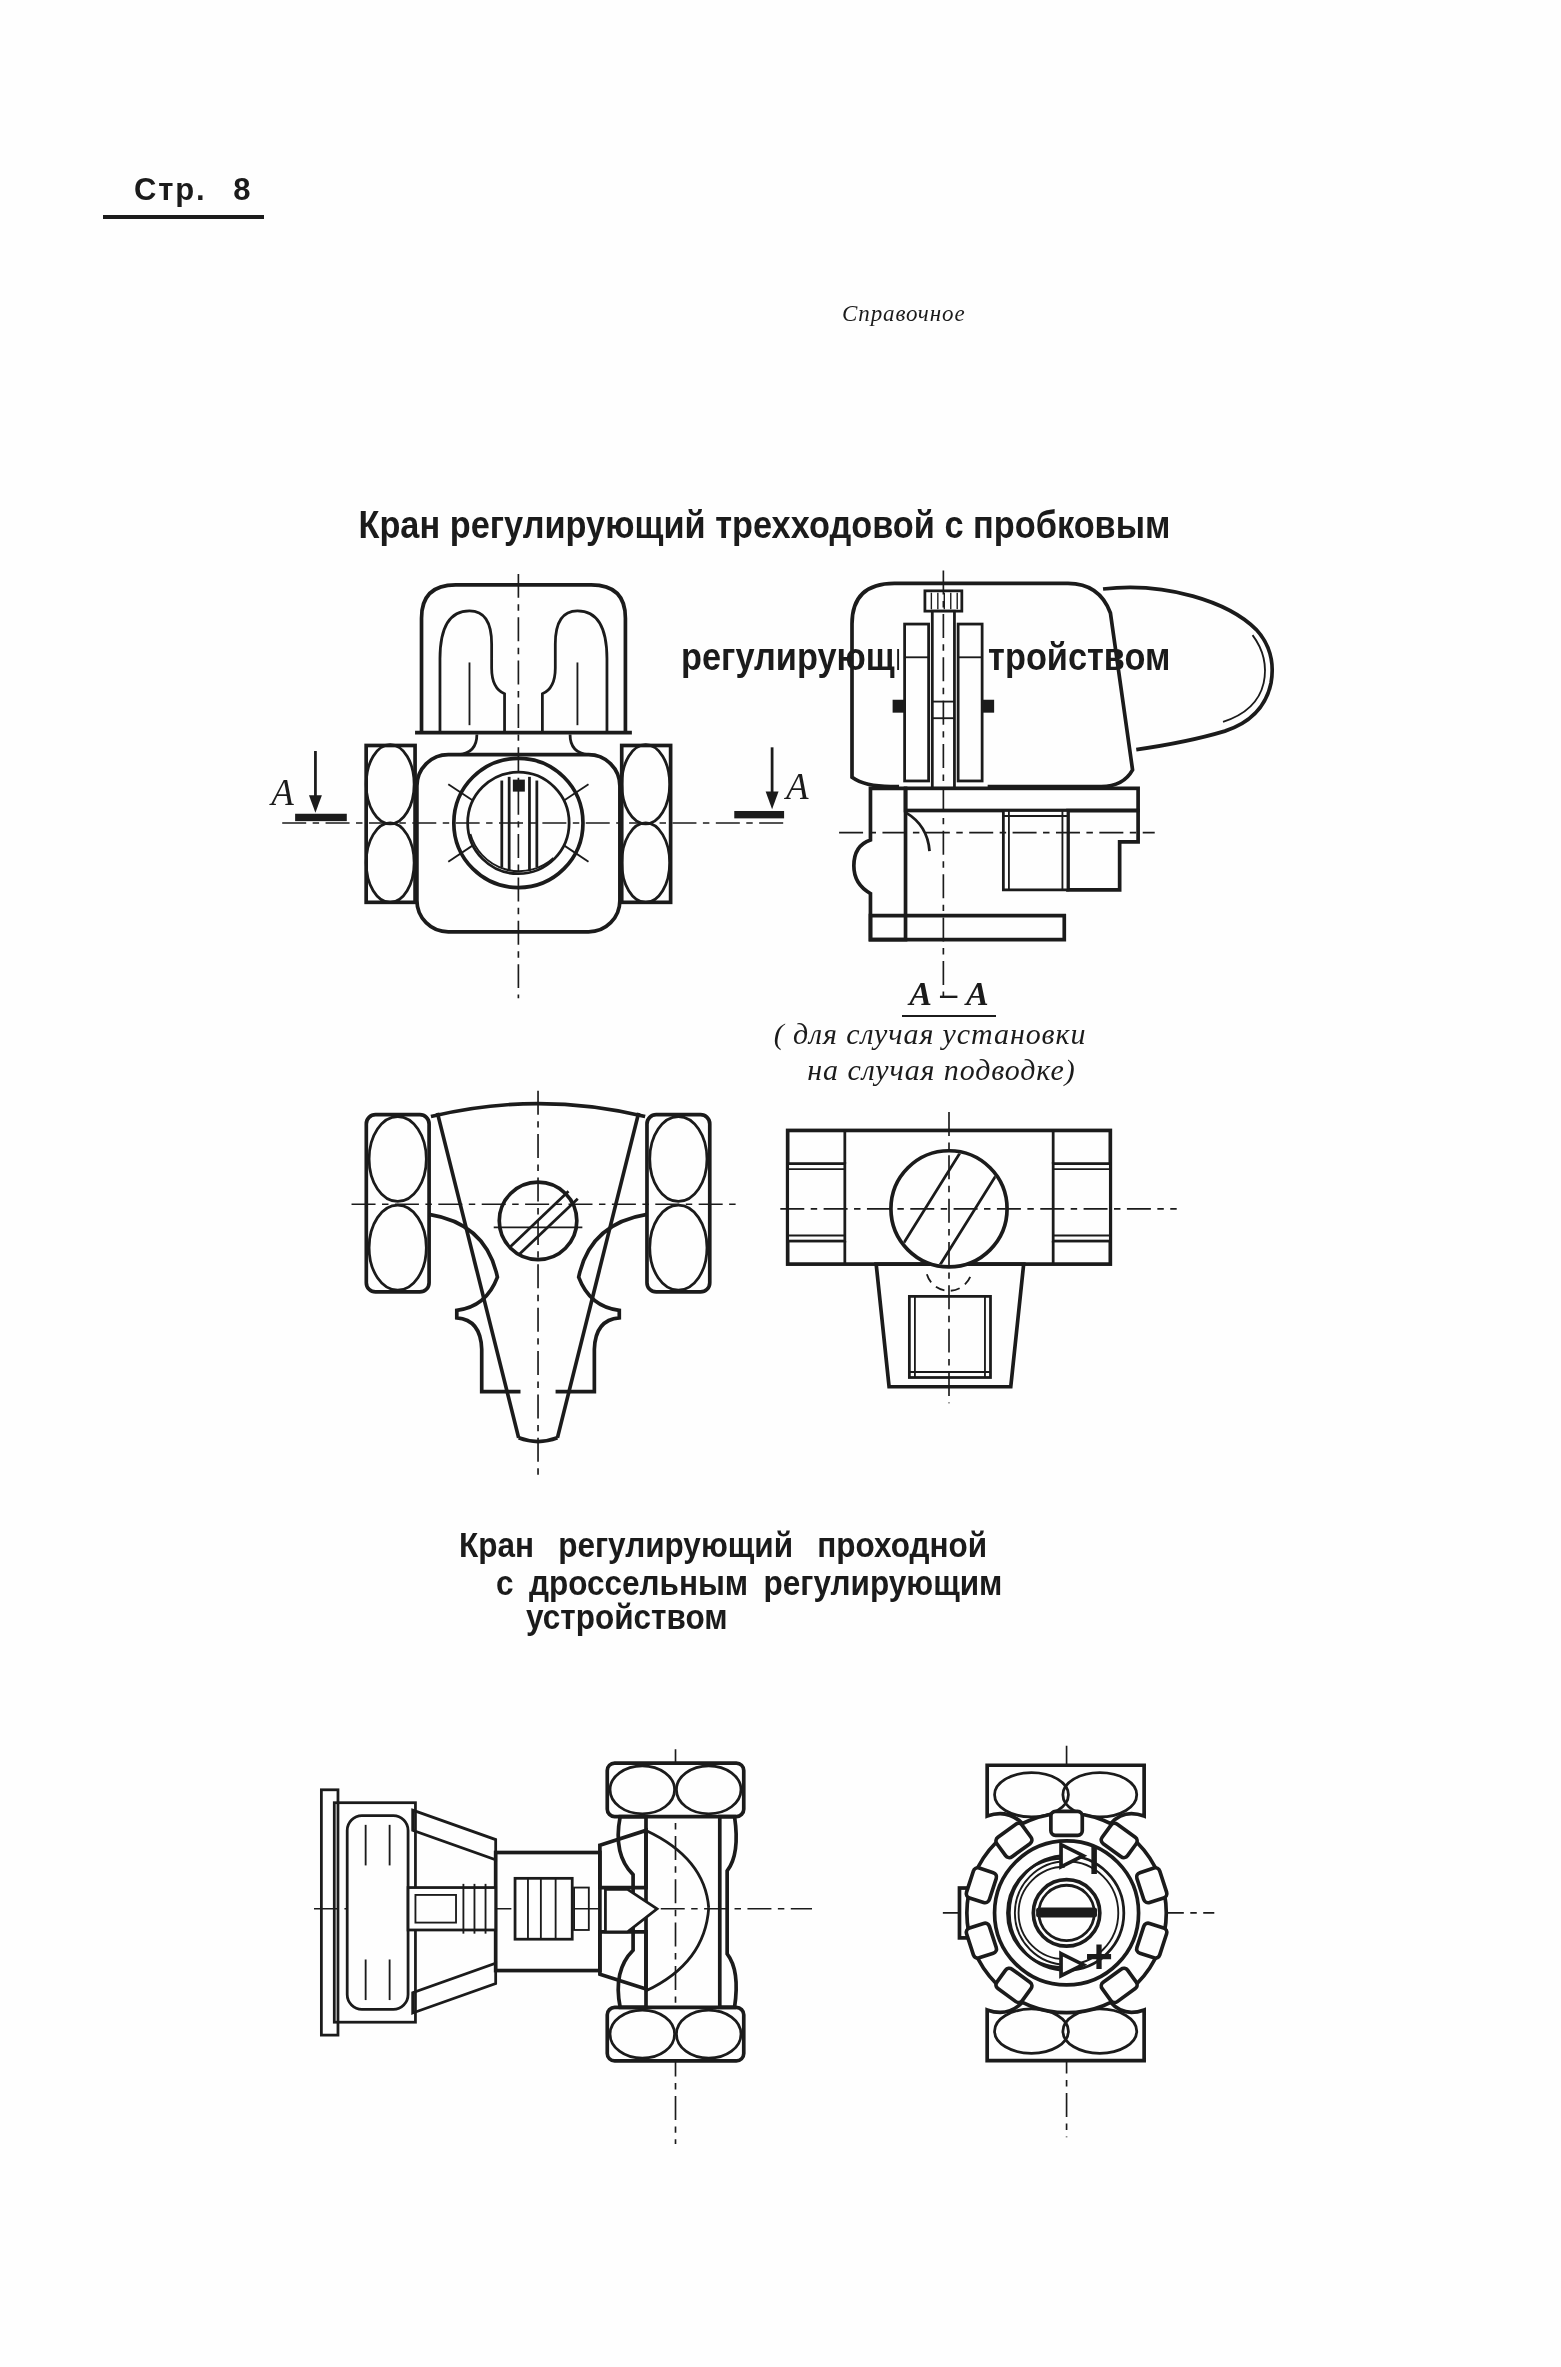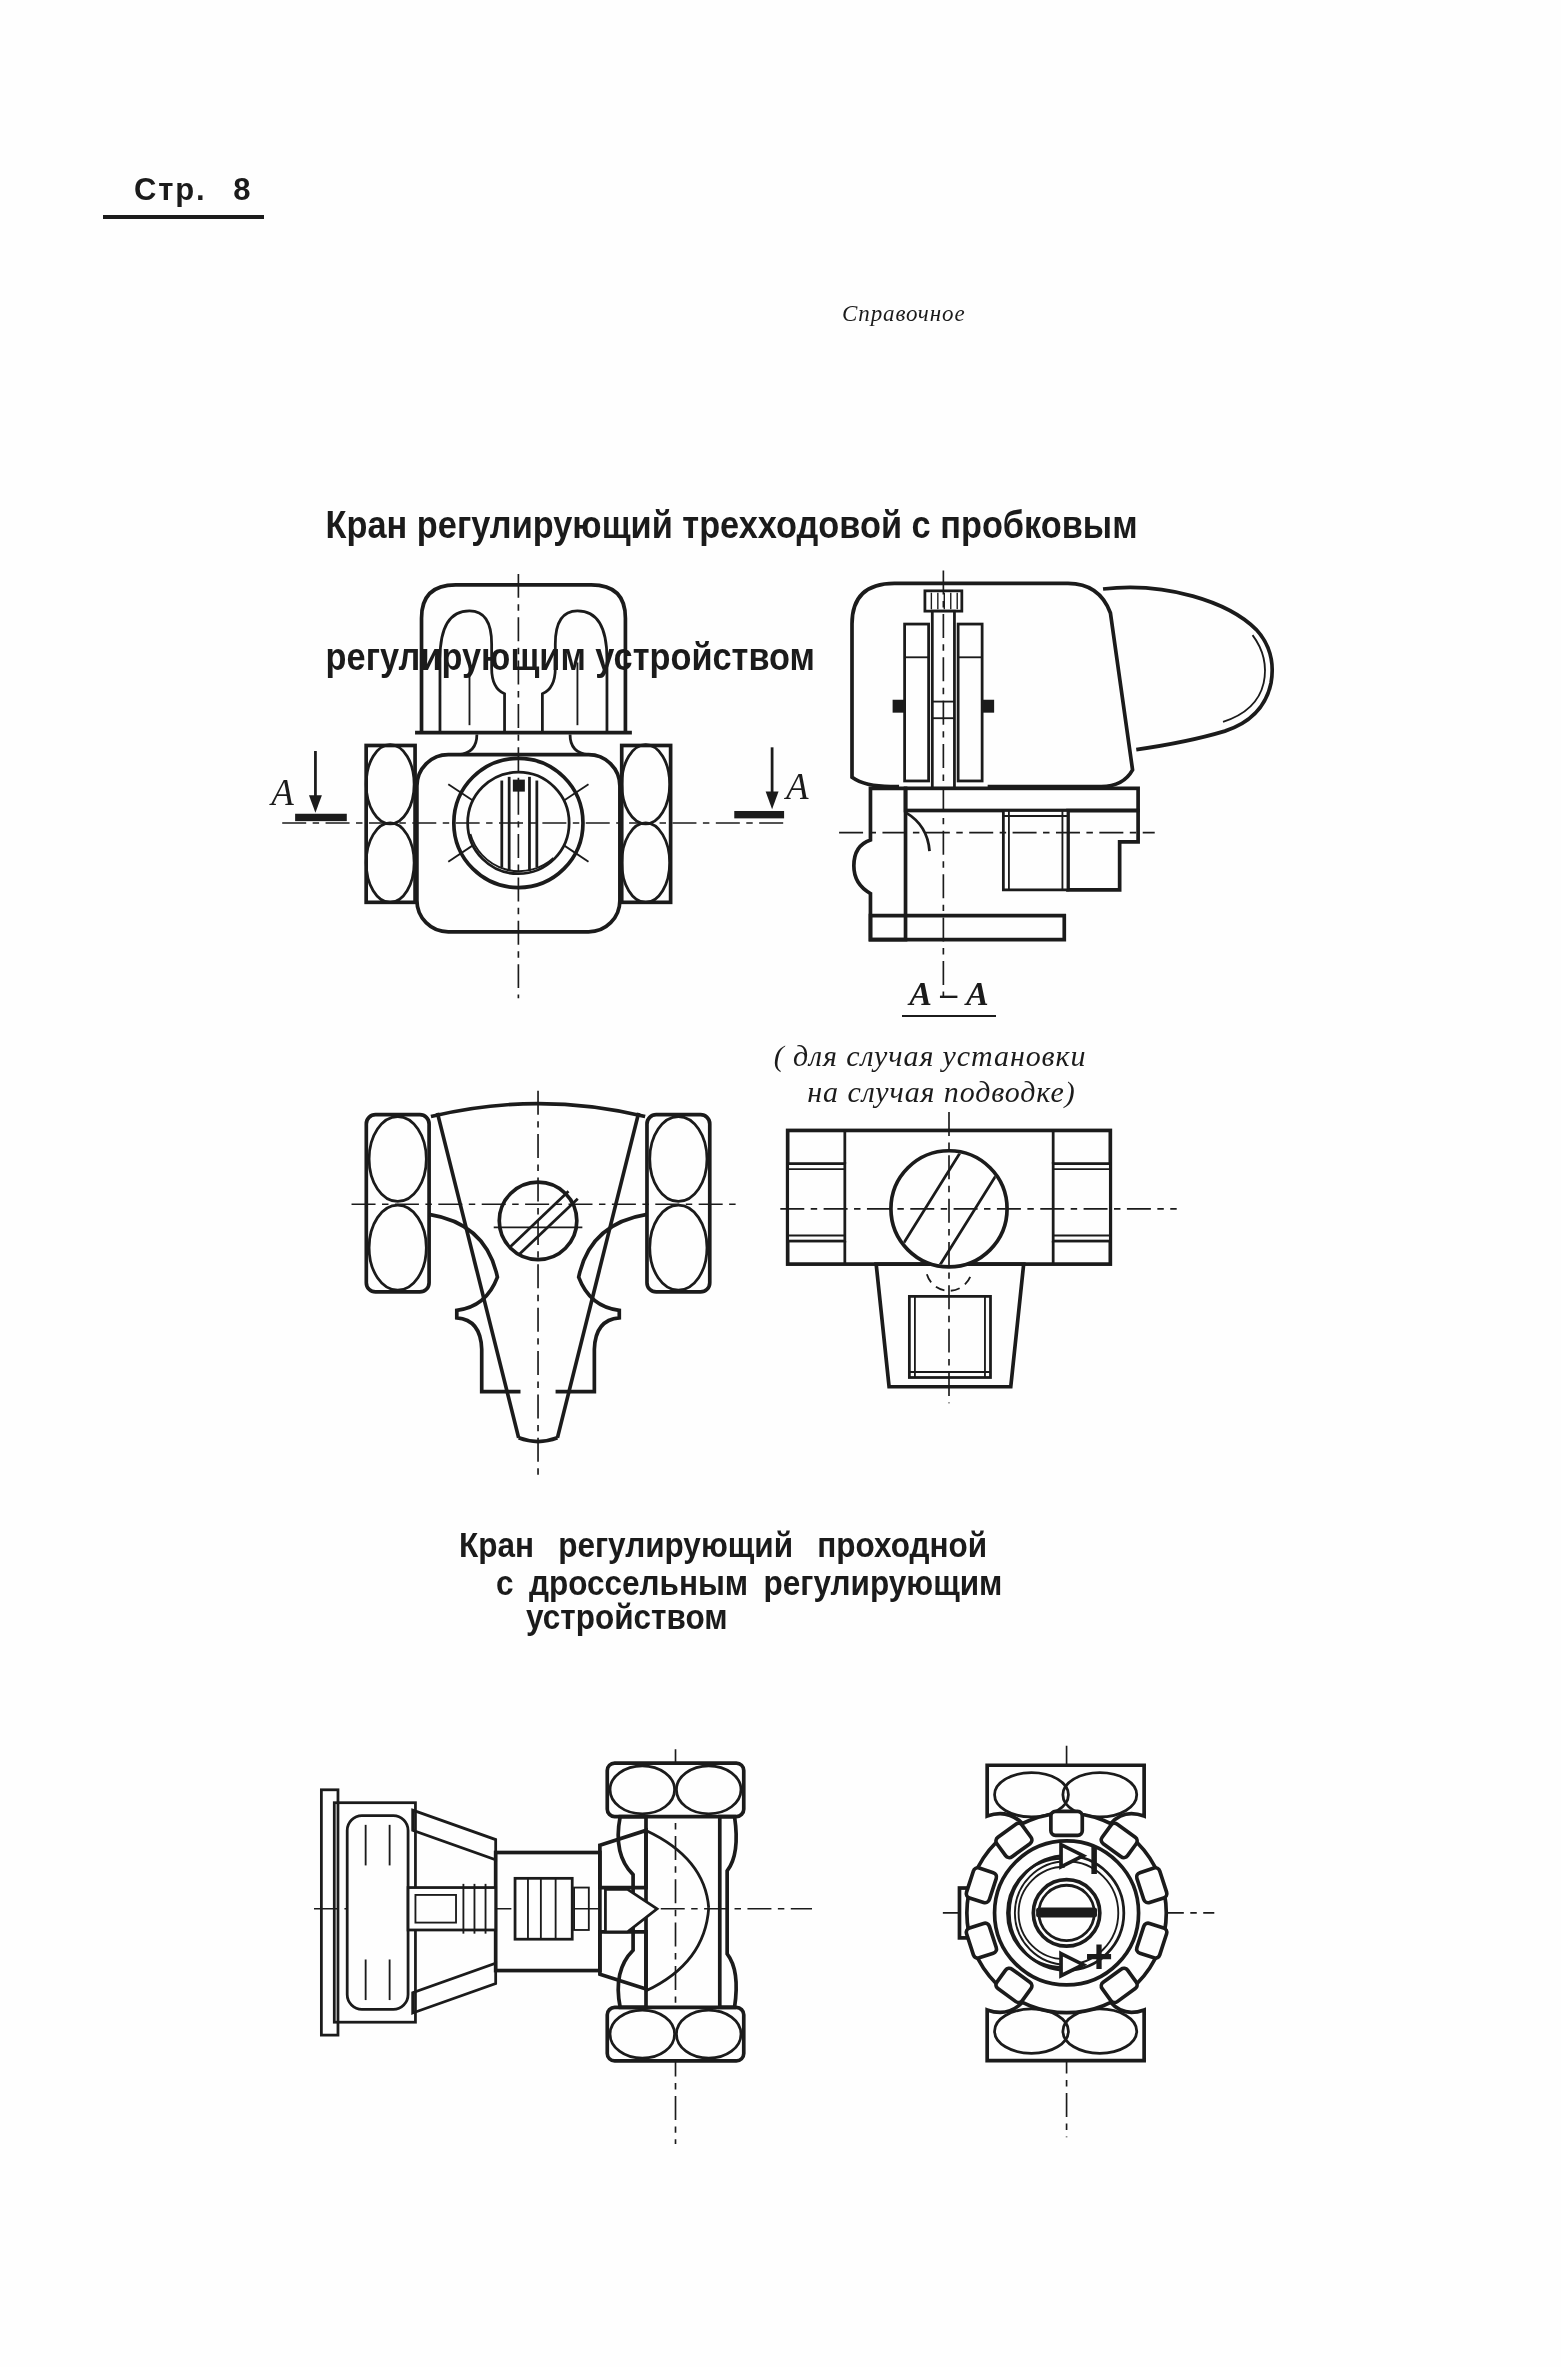--- a/index.html
+++ b/index.html
@@ -21,37 +21,37 @@
     white-space:pre;
   }
   .pageno-rule{background:var(--ink);height:3.7px;}
   .appx{
     font-family:"Liberation Serif",serif;font-style:italic;
     font-size:34px;letter-spacing:0.9px;white-space:pre;
   }
   .appx2{font-size:23px;}
   .fig-title{
     font-weight:700;font-size:39px;line-height:44px;
-    text-align:left;white-space:pre;
+    text-align:right;white-space:pre;
   }
   .fig-title .tl{display:block;transform:scaleX(.88);transform-origin:center;}
   .h2line{
     font-weight:700;font-size:35px;white-space:pre;
     transform:scaleX(.9);transform-origin:left;
   }
   .aa-wrap{text-align:center;}
   .aa{
     display:inline-block;
     font-family:"Liberation Serif",serif;font-style:italic;font-weight:600;
     font-size:34px;border-bottom:2.8px solid var(--ink);
     padding:0 7.4px 1.8px 7.4px;white-space:pre;
   }
   .note{
     font-family:"Liberation Serif",serif;font-style:italic;
-    font-size:30px;text-align:center;white-space:pre;letter-spacing:0.9px;margin-top:22px;
+    font-size:30px;text-align:center;white-space:pre;letter-spacing:0.9px;
   }
   
   svg{overflow:visible;}
   .s4{stroke:var(--ink);stroke-width:4;fill:none;}
   .s3{stroke:var(--ink);stroke-width:3;fill:none;}
   .s2{stroke:var(--ink);stroke-width:2;fill:none;}
   .s15{stroke:var(--ink);stroke-width:1.5;fill:none;}
   .sd{stroke:var(--ink);stroke-width:2;fill:none;stroke-dasharray:10 7;}
   .cl{stroke:var(--ink);stroke-width:1.8;fill:none;stroke-dasharray:26 7 7 7;}
   .fill-ink{fill:var(--ink);stroke:none;}

